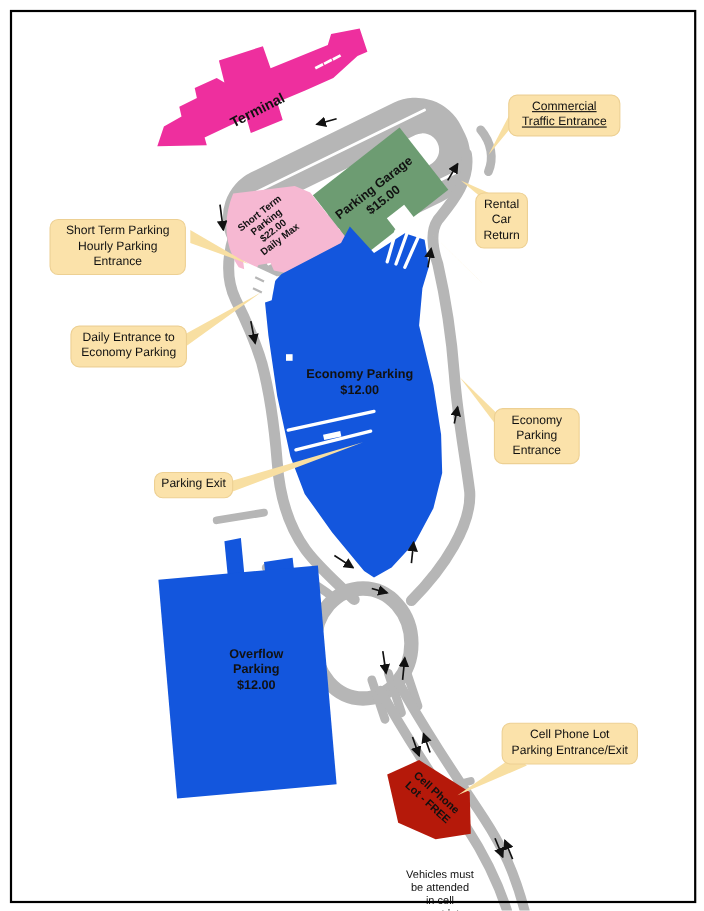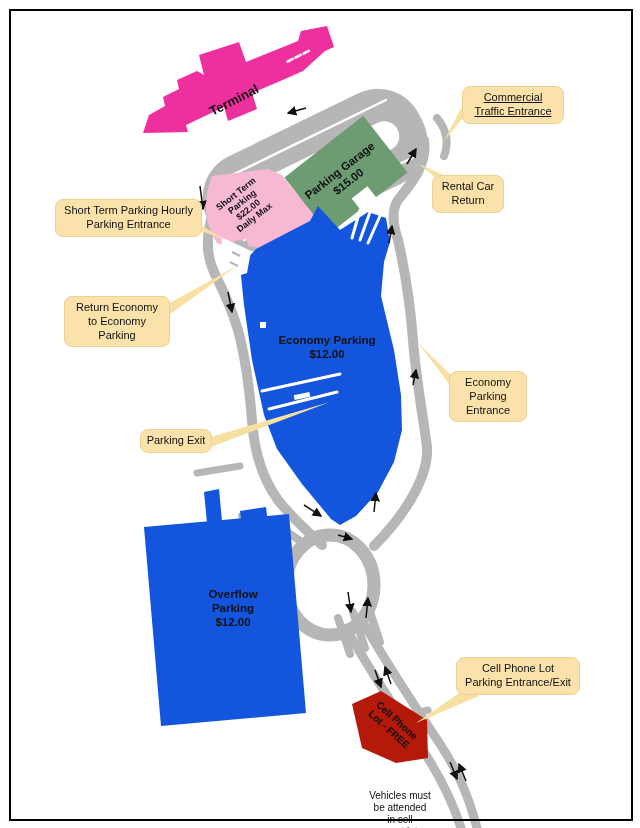--- a/index.html
+++ b/index.html
@@ -150,23 +150,23 @@
     <path class="arrow" marker-end="url(#ah)" d="M348,592 L351,612"></path>
     <path class="arrow" marker-end="url(#ah)" d="M366,618 L368,598"></path>
     <path class="arrow" marker-end="url(#ah)" d="M375,670 L381,687"></path>
     <path class="arrow" marker-end="url(#ah)" d="M391,684 L385,667"></path>
     <path class="arrow" marker-end="url(#ah)" d="M450,762 L457,779"></path>
     <path class="arrow" marker-end="url(#ah)" d="M466,781 L459,764"></path>
   </g>
 </svg>
 
 <div class="callout" style="left:462px;top:86px;width:102px;text-decoration:underline;"><span>Commercial Traffic Entrance</span></div>
-<div class="callout" style="left:432px;top:175px;width:72px;"><span>Rental Car Return</span></div>
-<div class="callout" style="left:55px;top:199px;width:147px;"><span>Short Term Parking Hourly Parking Entrance</span></div>
-<div class="callout" style="left:64px;top:296px;width:106px;"><span>Return Economy to Economy Parking</span></div>
+<div class="callout" style="left:432px;top:175px;width:48px;"><span>Rental Car Return</span></div>
+<div class="callout" style="left:45px;top:199px;width:124px;"><span>Short Term Parking Hourly Parking Entrance</span></div>
+<div class="callout" style="left:64px;top:296px;width:106px;"><span>Daily Entrance to Economy Parking</span></div>
 <div class="callout" style="left:449px;top:371px;width:78px;"><span>Economy Parking Entrance</span></div>
 <div class="callout" style="left:140px;top:429px;width:72px;"><span>Parking Exit</span></div>
 <div class="callout" style="left:456px;top:657px;width:124px;"><span>Cell Phone Lot Parking Entrance/Exit</span></div>
 
 <div class="note" style="left:364px;top:766px;width:72px;">
   <span>Vehicles must</span>
   <span>be attended</span>
   <span>in cell</span>
   <span>must lot</span>
 </div>

